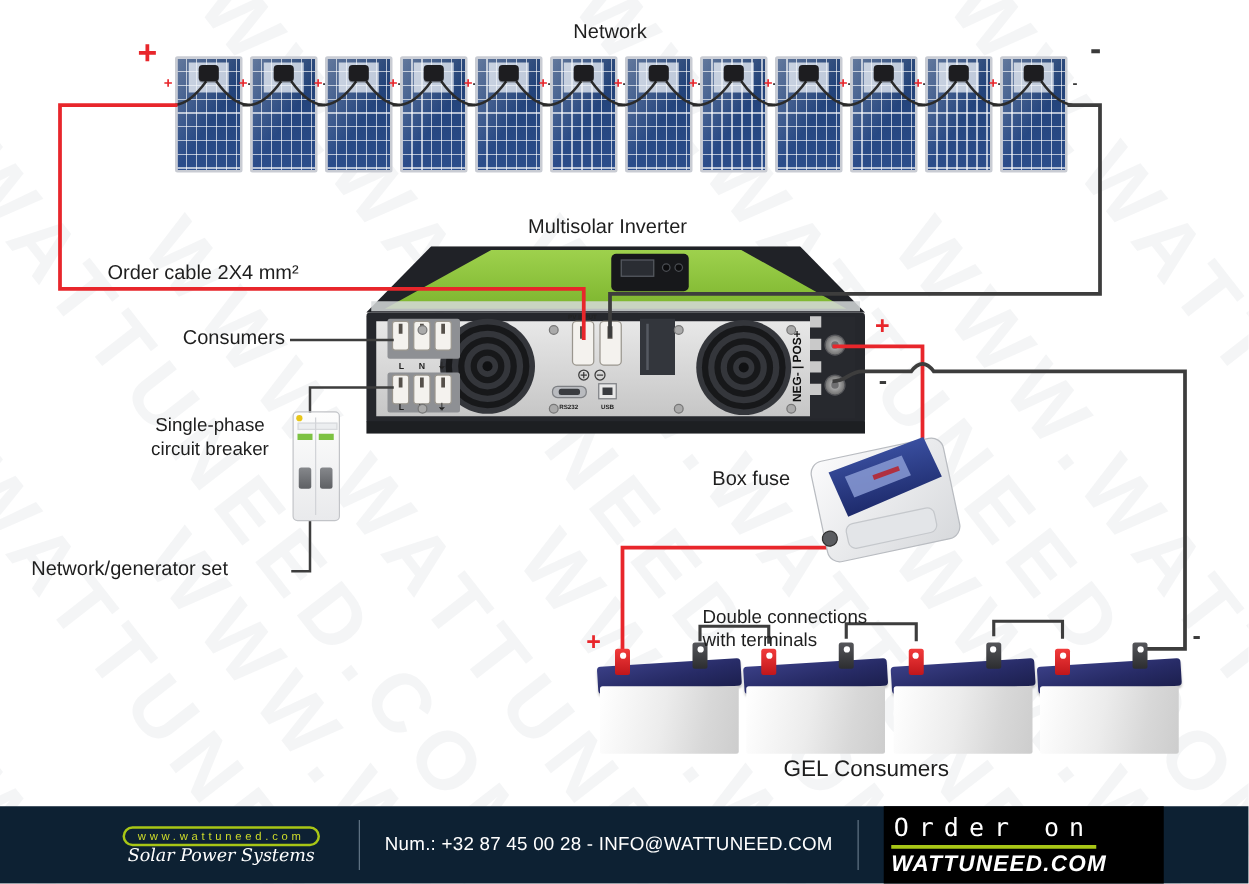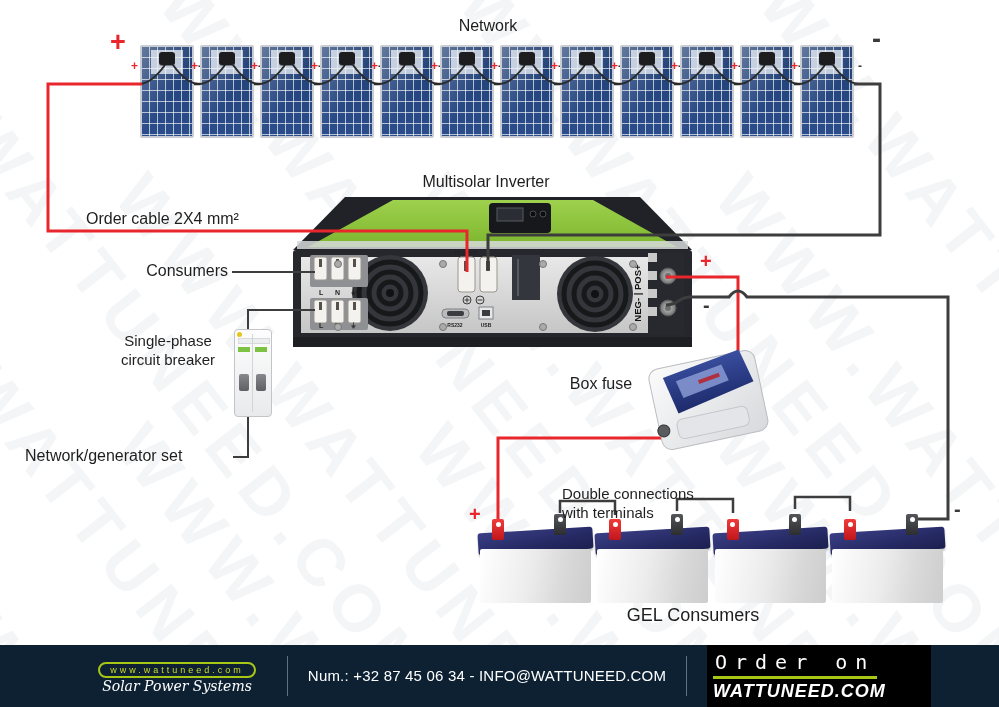--- a/index.html
+++ b/index.html
@@ -465,21 +465,21 @@
       </div>
   </div>
 
   <div id="footer">
     <div id="logo">
       <div class="pill">www.wattuneed.com</div>
       <div class="t2">Solar Power Systems</div>
     </div>
     <div class="vdiv" style="margin-left:-5px;"></div>
     <div id="addr">
-      <div>Num.: +32 87 45 06 34 - INFO@WATTUNEED.COM</div>
+      <div>Num.: +32 87 45 00 28 - INFO@WATTUNEED.COM</div>
     </div>
     <div class="vdiv"></div>
     <div id="orderbox">
       <span class="o1">Order on</span>
       <div class="o2">WATTUNEED.COM</div>
     </div>
   </div>
 
 </div>
 

